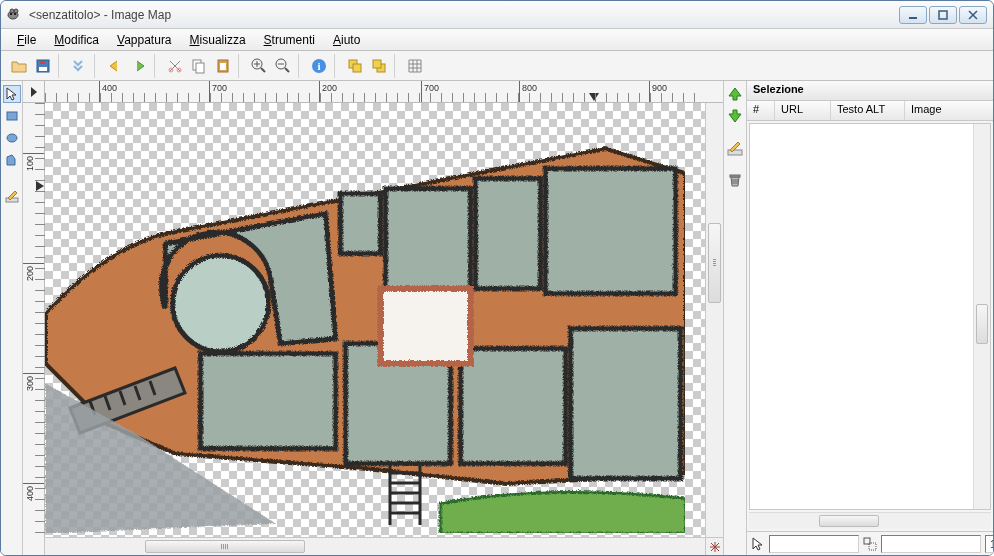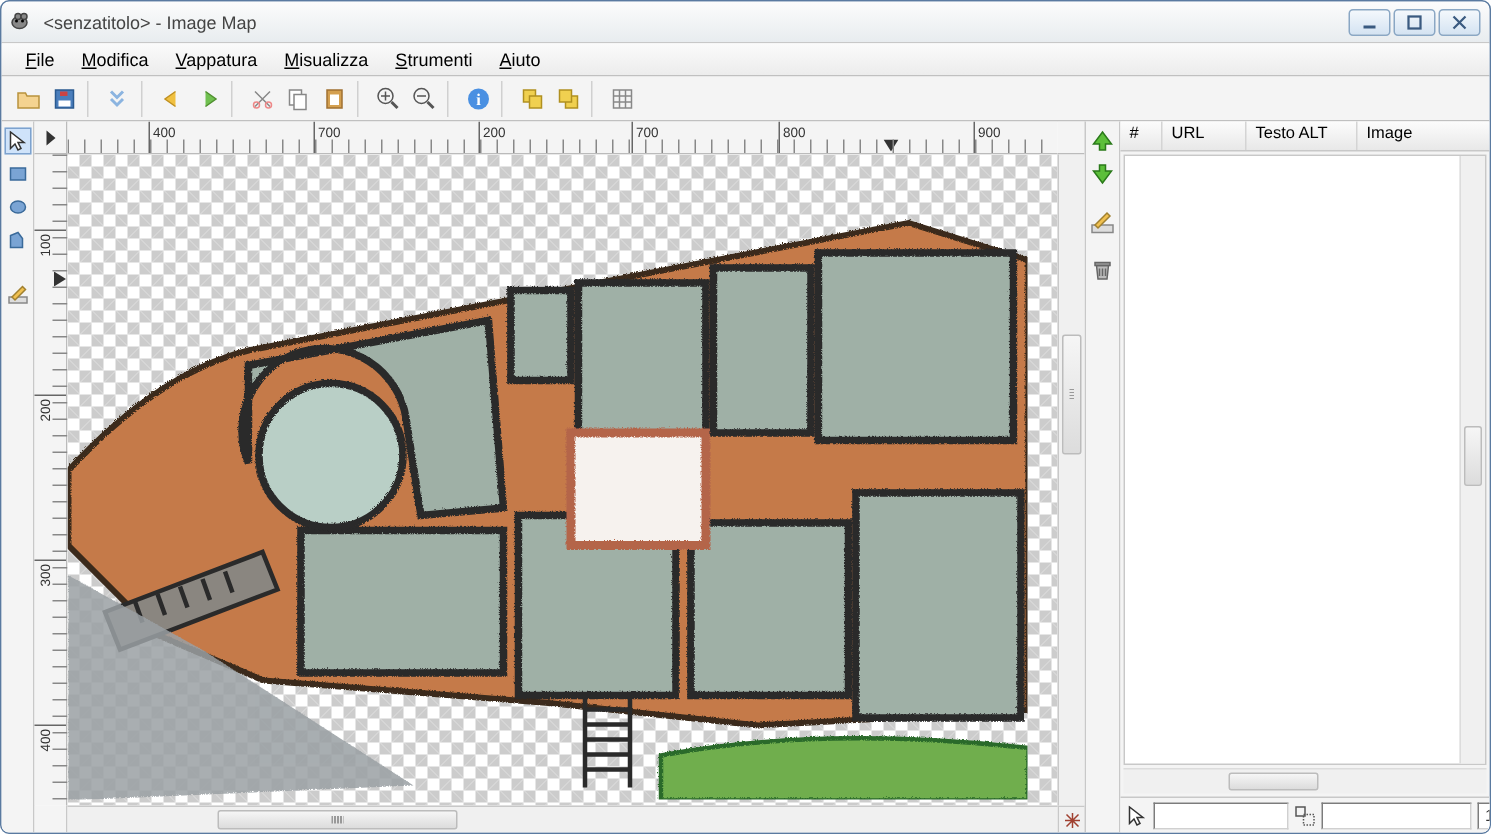--- a/index.html
+++ b/index.html
@@ -499,20 +499,21 @@
     <div class="lt-btn">
         <svg viewBox="0 0 16 16">
           <path d="M4 5h8l-1 9H5z" fill="#bbb" stroke="#666"></path>
           <rect x="3" y="3" width="10" height="2" fill="#999" stroke="#666"></rect>
           <path d="M6 7v5M8 7v5M10 7v5" stroke="#666"></path>
         </svg>
       </div>
   </div>
 
   <div class="rightpanel">
+    <div class="rp-head">Selezione</div>
     <div class="rp-table-head">
       <div class="rp-col" style="width:28px">#</div>
       <div class="rp-col" style="width:56px">URL</div>
       <div class="rp-col" style="width:74px">Testo ALT</div>
       <div class="rp-col" style="flex:1;border-right:none">Image</div>
     </div>
     <div class="rp-list">
       <div class="rp-vsb">
           <div class="thumb"></div>
         </div>

